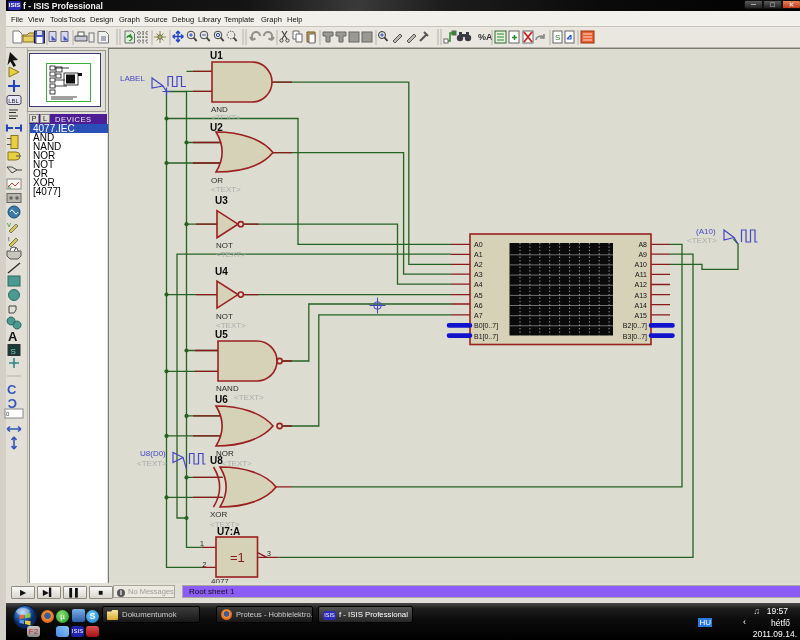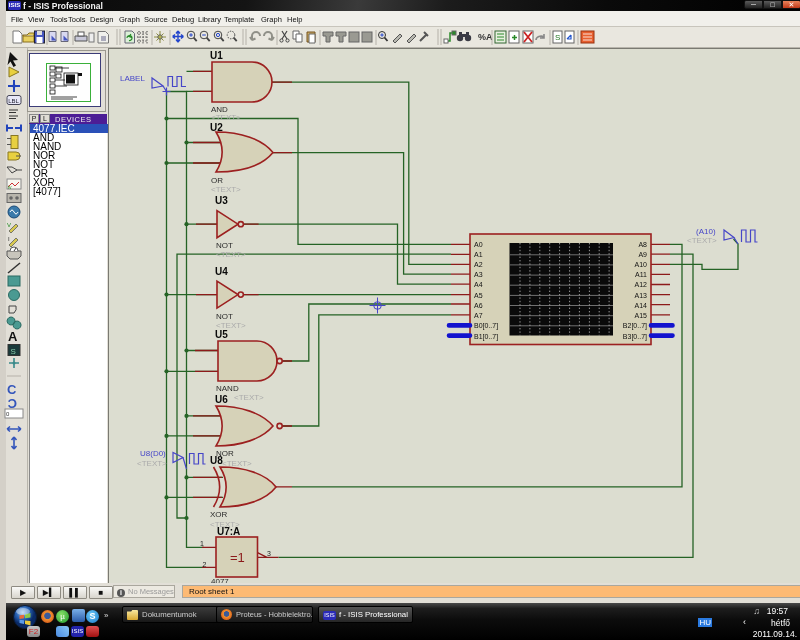--- a/index.html
+++ b/index.html
@@ -36,21 +36,21 @@
 #devlist { position:absolute; left:0px; top:76px; width:78px; height:459px; background:#fff; border-left:1px solid #888; }
 #devlist .row { position:absolute; left:0; width:78px; height:9px; font-size:10px; color:#000; line-height:9px; padding-left:3px; white-space:nowrap; }
 #devlist .sel { background:#2a50b8; color:#fff; }
 
 #canvas { position:absolute; left:102px; top:0px; width:694px; height:535px; background:#dcddd0; border-left:1px solid #7a7a72; border-top:1px solid #7a7a72; border-right:1px solid #a0a098; }
 
 #statusrow { position:absolute; left:0; top:583px; width:800px; height:20px; background:#e2dfd7; }
 .simbtn { position:absolute; top:3px; width:24px; height:13px; background:linear-gradient(#fafaf8,#d8d5cd); border:1px solid #8e8b82; border-radius:1px; text-align:center; font-size:8px; line-height:12px; color:#111; }
 #nomsg { position:absolute; left:107px; top:2px; width:62px; height:13px; background:#ece9e1; border:1px solid #aaa79e; font-size:7.5px; color:#9a9a9a; line-height:12px; white-space:nowrap; }
 #nomsg b { display:inline-block; width:8px; height:8px; border-radius:50%; background:#555; color:#fff; font-size:7px; line-height:8px; text-align:center; font-weight:bold; margin:0 3px 0 3px; vertical-align:-1px; }
-#rootsheet { position:absolute; left:176px; top:2px; width:619px; height:13px; background:#fdba74; border:1px solid #aaa79e; font-size:8px; color:#111; line-height:12px; padding-left:6px; }
+#rootsheet { position:absolute; left:176px; top:2px; width:619px; height:13px; background:#8b5cf6; border:1px solid #aaa79e; font-size:8px; color:#111; line-height:12px; padding-left:6px; }
 
 #taskbar { position:absolute; left:0; top:603px; width:800px; height:37px; background:linear-gradient(#4a4a4a 0%,#1d1d1d 15%,#0c0c0c 45%,#000 100%); }
 .tbtn { position:absolute; top:3px; height:17px; background:linear-gradient(#3c3c3c,#181818); border:1px solid #000; border-radius:2px; color:#ccc; font-size:7.8px; line-height:16px; white-space:nowrap; overflow:hidden; }
 .tbtn.active { background:linear-gradient(#555,#262626); color:#fff; }
 .tbtn span { white-space:nowrap; }
 .qlicon { position:absolute; width:13px; height:13px; border-radius:3px; font-size:9px; text-align:center; line-height:13px; }
 #tray { position:absolute; right:0px; top:0px; width:90px; height:37px; color:#fff; font-size:8.5px; }
 </style>
 </head>
 <body>
@@ -509,21 +509,21 @@
     <div class="qlicon" style="left:50px;top:7px;background:radial-gradient(circle at 40% 35%,#8ae06a,#1a9a2a);border-radius:50%;color:#fff;font-size:8px;line-height:13px">µ</div>
     <div class="qlicon" style="left:66px;top:6px;background:linear-gradient(#7ab0e8,#2a5aa8);border-radius:2px"></div>
     <div class="qlicon" style="left:80px;top:7px;background:radial-gradient(circle at 40% 35%,#6ac8f8,#1a7ac8);border-radius:50%;color:#fff;font-weight:bold;font-size:9px">S</div>
     <div style="position:absolute;left:98px;top:8px;color:#ddd;font-size:8px">»</div>
 
     <div class="qlicon" style="left:21px;top:23px;background:linear-gradient(#c8c8c8,#888);color:#c22;font-weight:normal;font-size:8px;height:11px;line-height:11px">F2</div>
     <div class="qlicon" style="left:50px;top:23px;background:linear-gradient(45deg,#4a8ae0,#88c8f8);height:11px"></div>
     <div class="qlicon" style="left:65px;top:23px;background:#2222aa;color:#fff;font-size:6px;height:11px;line-height:11px">ISIS</div>
     <div class="qlicon" style="left:80px;top:23px;background:linear-gradient(#e05050,#a01010);height:11px"></div>
 
-    <div class="tbtn" style="left:116px;width:98px">
+    <div class="tbtn" style="left:96px;width:98px">
       <span style="position:absolute;left:4px;top:3px;width:11px;height:10px;background:linear-gradient(#f8e8a0,#d8a830);border-radius:1px;clip-path:polygon(0 15%,38% 15%,48% 0,100% 0,100% 100%,0 100%)"></span>
       <span style="position:absolute;left:19px">Dokumentumok</span>
     </div>
     <div class="tbtn" style="left:210px;width:97px">
       <span style="position:absolute;left:4px;top:2px;width:11px;height:11px;background:radial-gradient(circle at 50% 45%,#3a5a9a 0 30%,#f09030 38%,#d04a10 90%);border-radius:50%"></span>
       <span style="position:absolute;left:19px;font-size:7.5px">Proteus - Hobbielektro...</span>
     </div>
     <div class="tbtn active" style="left:312px;width:95px">
       <span style="position:absolute;left:4px;top:4px;width:13px;height:9px;background:#2b2bb8;border-radius:2px;color:#fff;font-size:5.5px;line-height:9px;text-align:center">ISIS</span>
       <span style="position:absolute;left:20px;font-size:7.8px">f - ISIS Professional</span>

